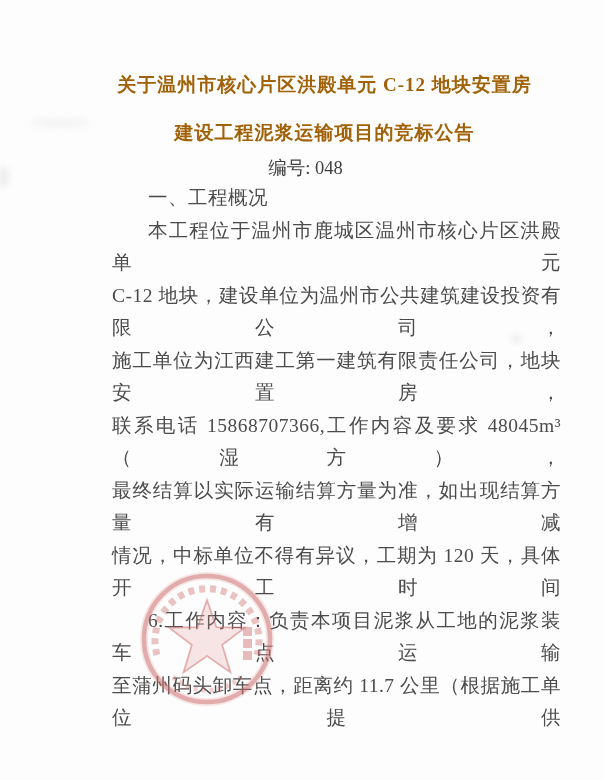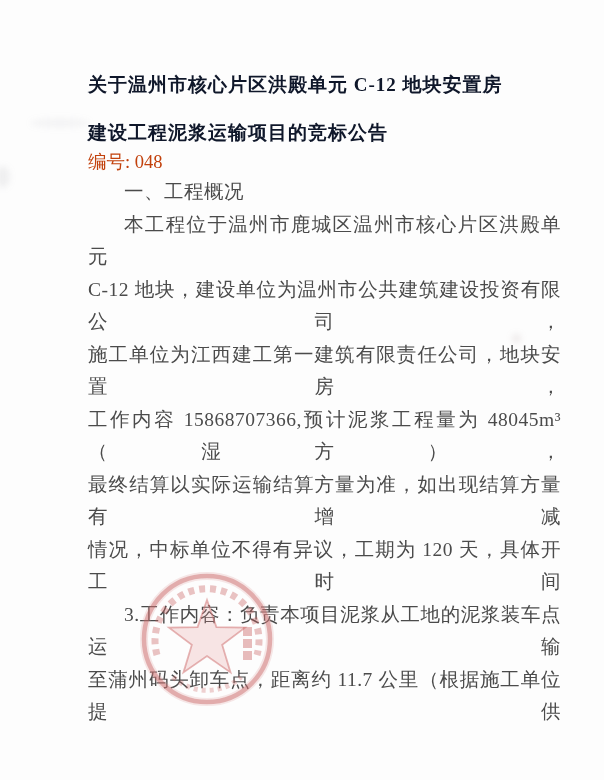--- a/index.html
+++ b/index.html
@@ -13,43 +13,43 @@
     color: #4b4b4b;
   }
   .content {
     position: absolute;
     left: 88px;
     top: 0;
     width: 473px;
   }
   .title {
     margin: 0;
-    text-align: left;
+    text-align: center;
     font-size: 19px;
     line-height: 30px;
     font-weight: bold;
-    color: #0f172a;
+    color: #a16207;
     letter-spacing: 1px;
   }
   .title-1 { margin-top: 70px; }
   .title-2 { margin-top: 18px; }
   .doc-number {
-    margin-top: 0;
+    margin-top: 6px;
     font-size: 18.5px;
     line-height: 28px;
-    text-align: left;
+    text-align: center;
     padding-right: 38px;
-    color: #c2410c;
+    color: #404040;
   }
   .body-text {
     font-size: 19.5px;
     line-height: 32.5px;
     letter-spacing: 0.5px;
   }
-  .line { white-space: nowrap; }
+  .line { white-space: nowrap; margin-left: 24px; }
   .indent { text-indent: 36px; }
   .j {
     white-space: normal;
     text-align: justify;
     text-align-last: justify;
   }
   
   .seal {
     position: absolute;
     left: 137px;
@@ -82,24 +82,24 @@
   <div class="content">
     <h1 class="title title-1">关于温州市核心片区洪殿单元 C-12 地块安置房</h1>
     <h1 class="title title-2">建设工程泥浆运输项目的竞标公告</h1>
     <div class="doc-number">编号: 048</div>
 
     <div class="body-text">
       <div class="line indent">一、工程概况</div>
       <div class="line indent j">本工程位于温州市鹿城区温州市核心片区洪殿单元</div>
       <div class="line j">C-12 地块，建设单位为温州市公共建筑建设投资有限公司，</div>
       <div class="line j">施工单位为江西建工第一建筑有限责任公司，地块安置房，</div>
-      <div class="line j">工作内容 15868707366,预计泥浆工程量为 48045m³（湿方），</div>
+      <div class="line j">联系电话 15868707366,工作内容及要求 48045m³（湿方），</div>
       <div class="line j">最终结算以实际运输结算方量为准，如出现结算方量有增减</div>
       <div class="line j">情况，中标单位不得有异议，工期为 120 天，具体开工时间</div>
-      <div class="line indent j">3.工作内容：负责本项目泥浆从工地的泥浆装车点运输</div>
+      <div class="line indent j">6.工作内容：负责本项目泥浆从工地的泥浆装车点运输</div>
       <div class="line j">至蒲州码头卸车点，距离约 11.7 公里（根据施工单位提供</div>
 
     </div>
   </div>
 
   <svg class="seal" viewBox="0 0 140 140" xmlns="http://www.w3.org/2000/svg">
     <circle cx="70" cy="70" r="63" fill="none" stroke="rgba(196,84,84,0.50)" stroke-width="4.5"></circle>
     <circle cx="70" cy="70" r="63" fill="none" stroke="rgba(220,150,150,0.25)" stroke-width="8"></circle>
 
     <path d="M 20,86 A 52,52 0 1 1 120,86" fill="none" stroke="rgba(200,95,95,0.42)" stroke-width="7" stroke-dasharray="6 5"></path>

